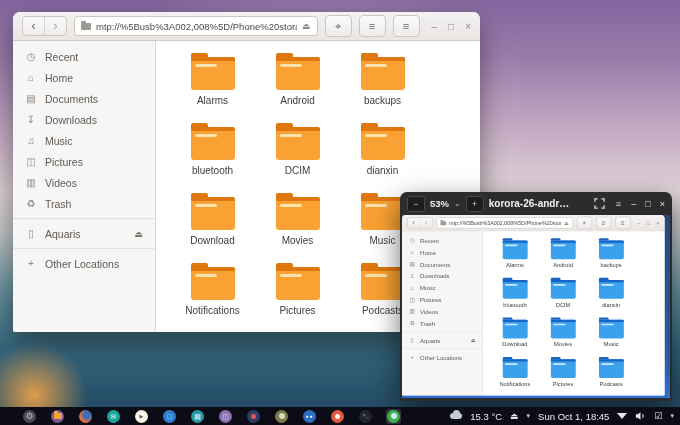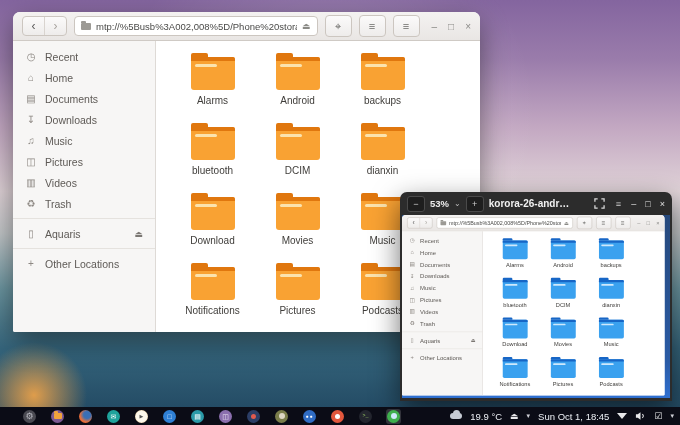--- a/index.html
+++ b/index.html
@@ -484,21 +484,21 @@
           <span style="color:#9fd468;font-size:5px;font-family:'Liberation Mono',monospace;">&gt;_</span>
         </span>
       <span class="active-wrap">
           <span class="dot" style="background:#3faf4e;">
             <span style="width:6px;height:6px;border-radius:50%;background:#cfe9fc;display:block;"></span>
           </span>
         </span>
     </div>
     <div class="status">
       <span class="cloud"></span>
-      <span>19.9 °C</span>
+      <span>15.3 °C</span>
       <span class="stat-icn">⏏</span>
       <span class="caret">▾</span>
       <span>Sun Oct 1, 18:45</span>
       <span class="wifi"></span>
       <svg width="11" height="10" viewBox="0 0 12 10">
           <polygon points="1,3 3,3 6,1 6,9 3,7 1,7" fill="#e8e8ea"></polygon>
           <path d="M8 3 q2.2 2 0 4" stroke="#e8e8ea" stroke-width="1.1" fill="none"></path>
         </svg>
       <span class="stat-icn">☑</span>
       <span class="caret">▾</span>

